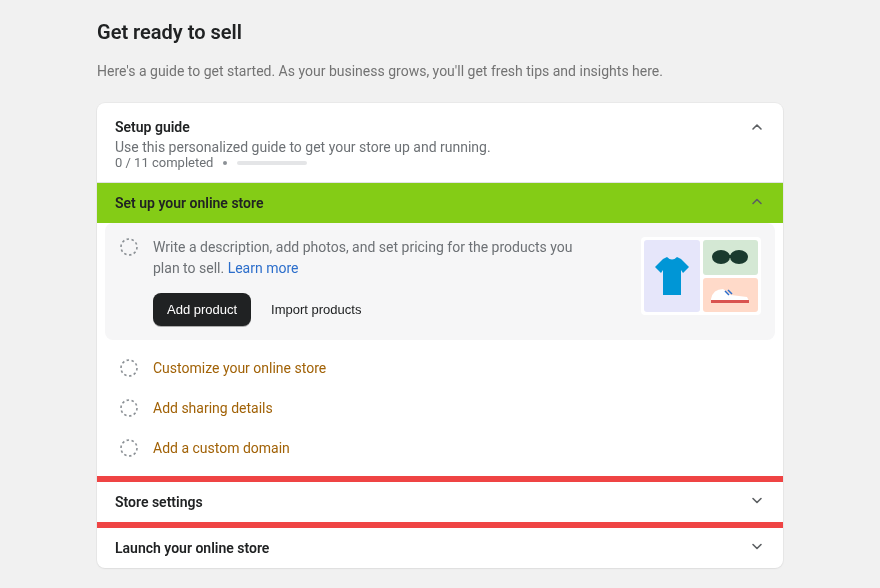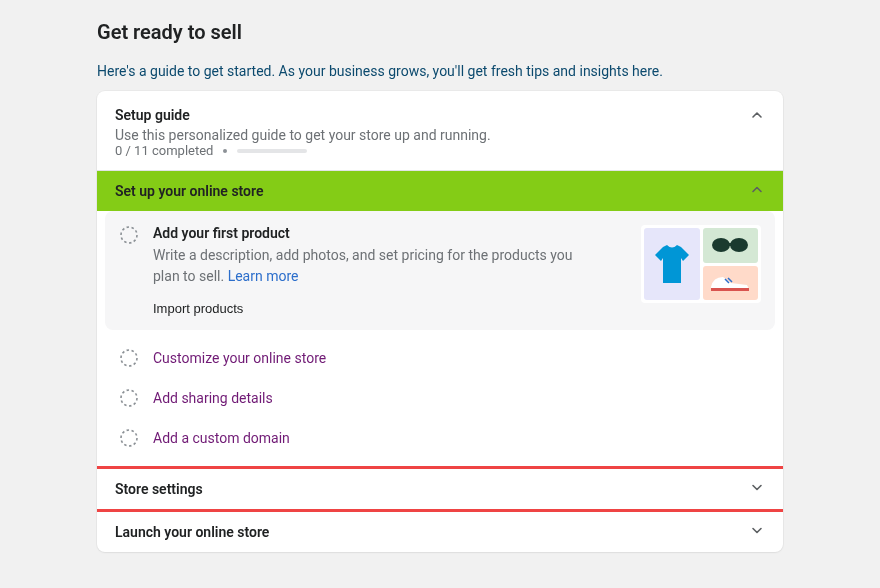--- a/index.html
+++ b/index.html
@@ -19,22 +19,22 @@
     .container {
       padding: 20px 97px 0 97px;
     }
     .page-title {
       font-size: 20px;
       font-weight: 600;
       margin-bottom: 19px;
     }
     .page-subtitle {
       font-size: 14px;
-      color: #0c4a6e;
-      margin-bottom: 12px;
+      color: #737373;
+      margin-bottom: 24px;
     }
     .card {
       background: #fff;
       border-radius: 8px;
       box-shadow: 0 1px 2px rgba(0,0,0,0.05), 0 0 0 1px rgba(0,0,0,0.03);
       overflow: hidden;
       margin-bottom: 16px;
     }
     .card-header {
       padding: 16px 12px 12px 18px;
@@ -78,21 +78,21 @@
     }
     .section-header {
       padding: 12px 18px;
       border-top: 1px solid #e1e3e5;
       font-size: 14px;
       font-weight: 600;
       position: relative;
       cursor: pointer;
     }
     .section-header.collapsed {
-      border-top: 3px solid #ef4444;
+      border-top: 6px solid #ef4444;
     }
     .section-header-bg {
       background: #84cc16;
     }
     .chevron-section {
       position: absolute;
       right: 18px;
       top: 50%;
       transform: translateY(-50%);
     }
@@ -195,21 +195,21 @@
     }
     .task-row {
       display: flex;
       align-items: center;
       gap: 14px;
       padding: 10px 22px;
       cursor: pointer;
     }
     .task-row-title {
       font-size: 14px;
-      color: #701a75;
+      color: #a16207;
     }
     .task-list {
       padding-bottom: 8px;
     }
   </style>
 </head>
 <body>
 
 <div class="container">
   <h1 class="page-title">Get ready to sell</h1>
@@ -240,26 +240,26 @@
       </span>
     </div>
 
     <div class="task-active">
       <div class="task-circle">
         <svg width="20" height="20">
             <circle cx="10" cy="10" r="8" fill="none" stroke="#8c9196" stroke-width="1.6" stroke-dasharray="2.5 2.5"></circle>
           </svg>
       </div>
       <div class="task-content">
-        <div class="task-title">Add your first product</div>
         <div class="task-desc">
           <span>Write a description, add photos, and set pricing for the products you plan to sell.</span>
           <a class="learn-link">Learn more</a>
         </div>
         <div class="task-buttons">
+          <button class="btn-primary">Add product</button>
           <button class="btn-link">Import products</button>
         </div>
       </div>
       <div class="task-illustration">
         <div class="illu-tshirt">
           <svg width="38" height="42" viewBox="0 0 38 42">
               <path d="M10 4 L14 2 Q19 7 24 2 L28 4 L36 12 L30 18 L28 15 L28 40 L10 40 L10 15 L8 18 L2 12 Z" fill="#0096d6"></path>
             </svg>
         </div>
         <div class="illu-glasses">

